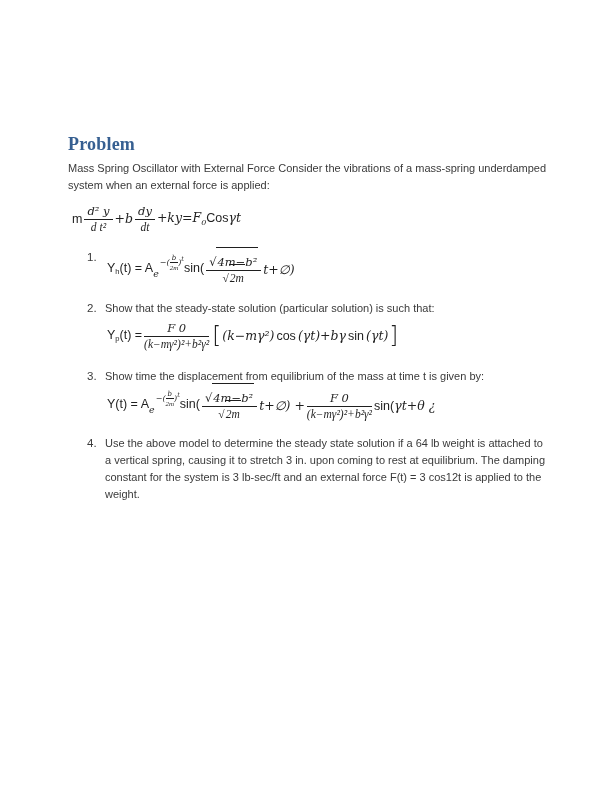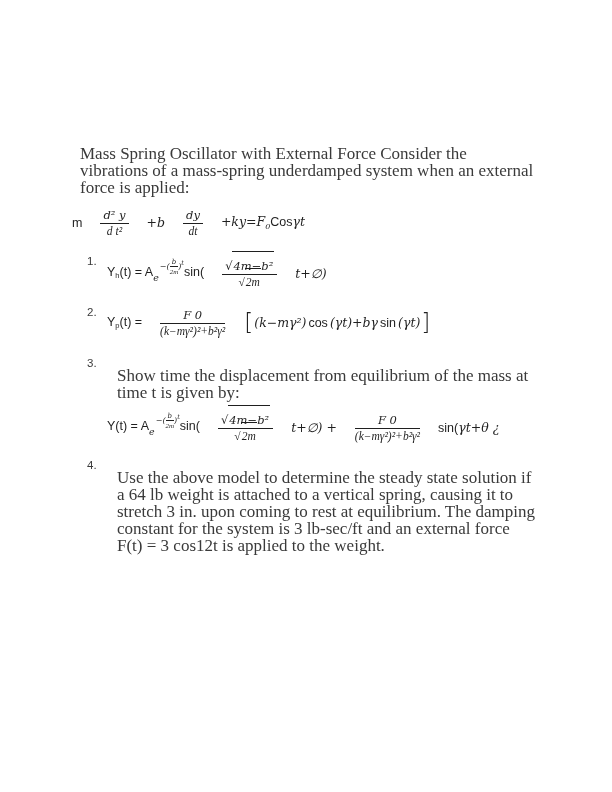--- a/index.html
+++ b/index.html
@@ -9,30 +9,30 @@
     font-family:"Liberation Sans", sans-serif; color:#3a3a3a; overflow:hidden;
   }
   .content { position:absolute; left:68px; top:133px; width:479px; }
 
   h1.heading {
     margin:0 0 5px 0;
     font-family:"Liberation Serif", serif;
     font-weight:bold; font-size:18px; line-height:22px;
     color:#365f91; letter-spacing:0.2px;
   }
-  .para { margin:12px; font-size:17px; line-height:17px;font-family:Liberation Serif, serif; }
+  .para { margin:0; font-size:11px; line-height:17px; }
 
   
   .eq { display:flex; align-items:center; color:#1f1f1f; font-size:12.5px; }
   .mi  { font-family:"DejaVu Serif", serif; font-style:italic; }
   .mr  { font-family:"Liberation Sans", sans-serif; font-style:normal; }
   .frac {
     display:inline-block; text-align:center; vertical-align:middle;
     font-family:"DejaVu Serif", serif; font-style:italic; font-size:11.5px;
-    margin:0 18px;
+    margin:0 2px;
   }
   .frac .fnum { display:block; border-bottom:1px solid #1f1f1f; padding:0 3px 1px; }
   .frac .fden { display:block; padding-top:1px;font-family:Liberation Serif, serif; }
   .rsign { font-style:normal; }
   .rad   { border-top:1px solid #1f1f1f; padding:7px 1px; }
 
   sub.ysub { font-size:7.5px; vertical-align:-2px; }
   sub.asub { font-size:9.5px; vertical-align:-5px; font-family:"DejaVu Serif",serif; font-style:italic; }
   .exp { display:inline-block; transform:translateY(-7px); font-size:8px; margin-left:1px; }
   .exp .frac { font-size:7px; margin:0; vertical-align:middle; }
@@ -55,20 +55,21 @@
   .eq-1 { margin:6px 0 15px 2px; }
   .eq-2 { margin:4px 0 17px 2px; }
   .eq-3 { margin:6px 0 14px 2px; }
 </style>
 </head>
 <body>
 
 <div class="page">
   <div class="content">
 
+    <h1 class="heading">Problem</h1>
 
     <p class="para">Mass Spring Oscillator with External Force Consider the vibrations of a mass-spring underdamped system when an external force is applied:</p>
 
     <div class="eq eq-main">
       <span class="mr">m</span>
       <span class="frac">
         <span class="fnum">d² y</span>
         <span class="fden">d t²</span>
       </span>
       <span class="mi">+b</span>
@@ -91,20 +92,21 @@
               <span class="fden"><span class="rsign">√</span><span class="rad">2m</span></span>
             </span>
             <span class="mi">t+∅)</span>
           </div>
         </div>
       </div>
 
       <div class="item">
         <span class="inum">2.</span>
         <div class="ibody">
+          <p class="para">Show that the steady-state solution (particular solution) is such that:</p>
           <div class="eq eq-2">
             <span class="mr"><span>Y</span><sub class="ysub">p</sub><span>(t) =</span></span>
             <span class="frac">
               <span class="fnum">F 0</span>
               <span class="fden">(k−mγ²)²+b²γ²</span>
             </span>
             <span class="tallbr">[</span>
             <span class="mi">(k−mγ²)</span>
             <span class="mr fun">cos</span>
             <span class="mi">(γt)+bγ</span>

